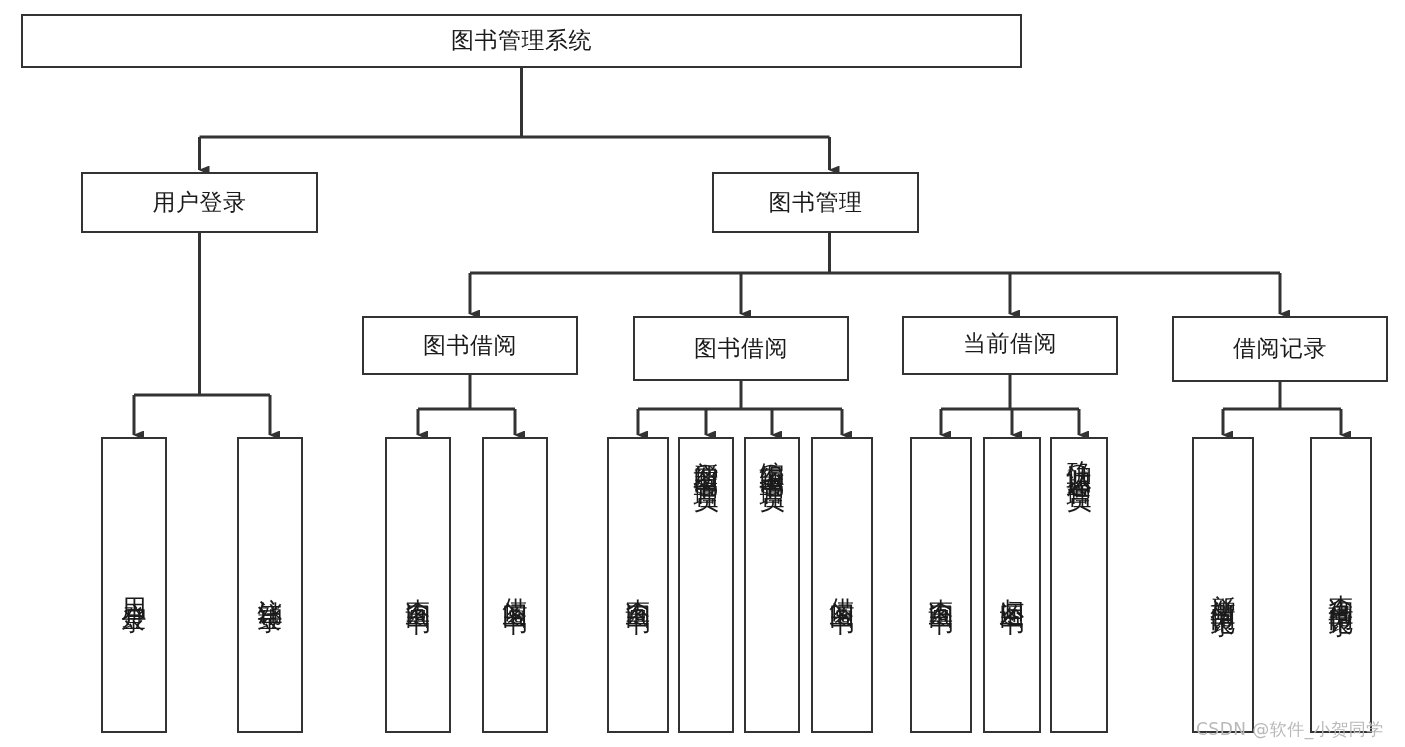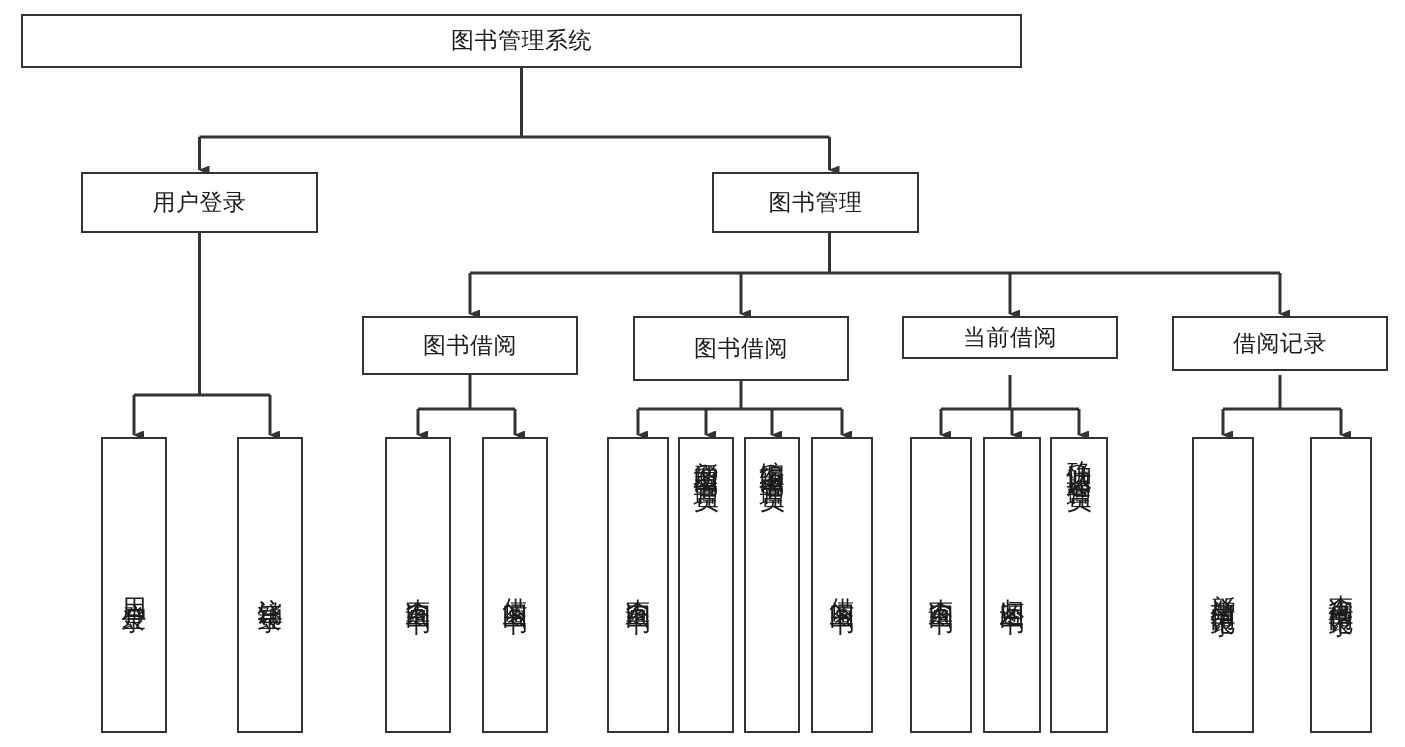--- a/index.html
+++ b/index.html
@@ -129,24 +129,24 @@
       </div>
       <div class="node horiz" style="left: 712px; top: 172px; width: 207px; height: 61px; border-color: rgb(51, 51, 51); background: rgb(255, 255, 255);">
         <span class="label" style="color: rgb(26, 26, 26);">图书管理</span>
       </div>
       <div class="node horiz" style="left: 362px; top: 316px; width: 216px; height: 59px; border-color: rgb(51, 51, 51); background: rgb(255, 255, 255);">
         <span class="label" style="color: rgb(26, 26, 26);">图书借阅</span>
       </div>
       <div class="node horiz" style="left: 633px; top: 316px; width: 216px; height: 65px; border-color: rgb(51, 51, 51); background: rgb(255, 255, 255);">
         <span class="label" style="color: rgb(26, 26, 26);">图书借阅</span>
       </div>
-      <div class="node horiz" style="left: 902px; top: 316px; width: 216px; height: 43px; border-color: rgb(51, 51, 51); background: rgb(255, 255, 255);">
+      <div class="node horiz" style="left: 902px; top: 316px; width: 216px; height: 59px; border-color: rgb(51, 51, 51); background: rgb(255, 255, 255); font-family: Liberation Mono, monospace;">
         <span class="label" style="color: rgb(26, 26, 26);">当前借阅</span>
       </div>
-      <div class="node horiz" style="left: 1172px; top: 316px; width: 216px; height: 55px; border-color: rgb(51, 51, 51); background: rgb(255, 255, 255);">
+      <div class="node horiz" style="left: 1172px; top: 316px; width: 216px; height: 66px; border-color: rgb(51, 51, 51); background: rgb(255, 255, 255);">
         <span class="label" style="color: rgb(26, 26, 26);">借阅记录</span>
       </div>
       <div class="node vert centered" style="left: 101px; top: 437px; width: 66px; height: 296px; border-color: rgb(51, 51, 51); background: rgb(255, 255, 255);">
         <span class="label" style="color: rgb(26, 26, 26);">用户登录</span>
       </div>
       <div class="node vert centered" style="left: 237px; top: 437px; width: 66px; height: 296px; border-color: rgb(51, 51, 51); background: rgb(255, 255, 255);">
         <span class="label" style="color: rgb(26, 26, 26);">注销登录</span>
       </div>
       <div class="node vert centered" style="left: 385px; top: 437px; width: 66px; height: 296px; border-color: rgb(51, 51, 51); background: rgb(255, 255, 255);">
         <span class="label" style="color: rgb(26, 26, 26);">查询图书</span>
@@ -176,13 +176,14 @@
         <span class="label" style="color: rgb(26, 26, 26);">确认归还（管理员）</span>
       </div>
       <div class="node vert centered" style="left: 1192px; top: 437px; width: 62px; height: 296px; border-color: rgb(51, 51, 51); background: rgb(255, 255, 255);">
         <span class="label" style="color: rgb(26, 26, 26);">新增借阅记录</span>
       </div>
       <div class="node vert centered" style="left: 1310px; top: 437px; width: 62px; height: 296px; border-color: rgb(51, 51, 51); background: rgb(255, 255, 255);">
         <span class="label" style="color: rgb(26, 26, 26);">查询借阅记录</span>
       </div>
     </div>
 
+  <div class="watermark" style="left: 1196px; top: 718px; color: rgb(185, 185, 185);">CSDN @软件_小贺同学</div>
 </div>
 
 </body></html>

